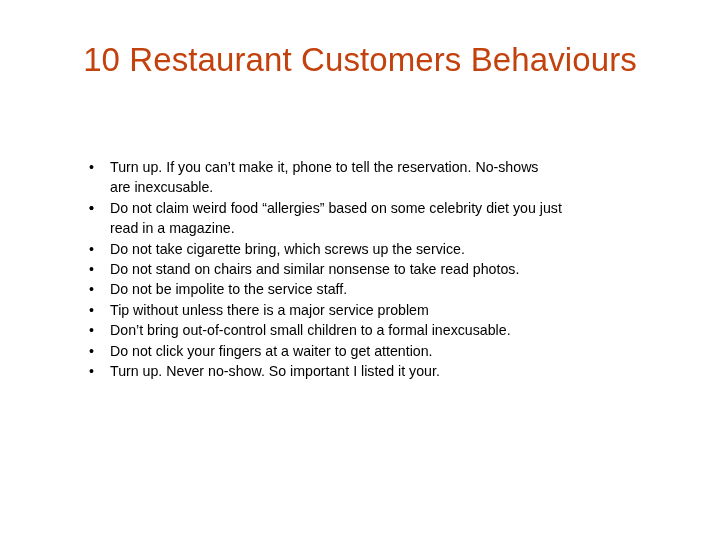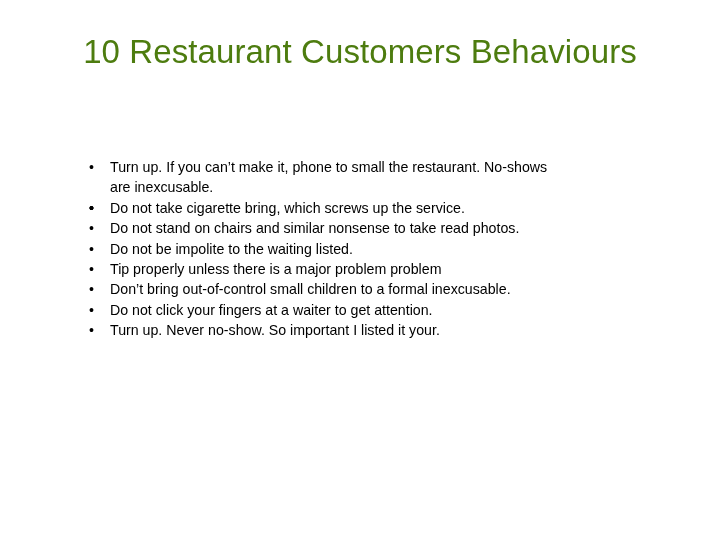--- a/index.html
+++ b/index.html
@@ -18,28 +18,28 @@
   .slide {
     position: relative;
     width: 720px;
     height: 540px;
     background: #ffffff;
     box-sizing: border-box;
   }
   .slide-title {
     position: absolute;
     left: 52px;
-    top: 32px;
+    top: 40px;
     width: 616px;
     text-align: center;
     font-size: 33px;
     font-weight: 400;
     line-height: 40px;
     letter-spacing: 0.1px;
-    color: #4d7c0f;
+    color: #c2410c;
     white-space: nowrap;
   }
   .slide-body {
     position: absolute;
     left: 86px;
     top: 157px;
     width: 570px;
   }
   .bullet-list {
     list-style: none;
@@ -78,49 +78,50 @@
 
 <div class="slide">
 
   <div class="slide-title">10 Restaurant Customers Behaviours</div>
 
   <div class="slide-body">
     <ul class="bullet-list">
 
       <li class="bullet-item w-1">
         <span class="bullet-dot">•</span>
-        <span class="bullet-text">Turn up. If you can’t make it, phone to small the restaurant. No-shows are inexcusable.</span>
+        <span class="bullet-text">Turn up. If you can’t make it, phone to tell the reservation. No-shows are inexcusable.</span>
       </li>
 
       <li class="bullet-item w-2">
         <span class="bullet-dot">•</span>
       </li>
 
       <li class="bullet-item w-3">
         <span class="bullet-dot">•</span>
+        <span class="bullet-text">Do not claim weird food “allergies” based on some celebrity diet you just read in a magazine.</span>
       </li>
 
       <li class="bullet-item">
         <span class="bullet-dot">•</span>
         <span class="bullet-text">Do not take cigarette bring, which screws up the service.</span>
       </li>
 
       <li class="bullet-item">
         <span class="bullet-dot">•</span>
         <span class="bullet-text">Do not stand on chairs and similar nonsense to take read photos.</span>
       </li>
 
       <li class="bullet-item">
         <span class="bullet-dot">•</span>
-        <span class="bullet-text">Do not be impolite to the waiting listed.</span>
+        <span class="bullet-text">Do not be impolite to the service staff.</span>
       </li>
 
       <li class="bullet-item">
         <span class="bullet-dot">•</span>
-        <span class="bullet-text">Tip properly unless there is a major problem problem</span>
+        <span class="bullet-text">Tip without unless there is a major service problem</span>
       </li>
 
       <li class="bullet-item">
         <span class="bullet-dot">•</span>
         <span class="bullet-text">Don’t bring out-of-control small children to a formal inexcusable.</span>
       </li>
 
       <li class="bullet-item">
         <span class="bullet-dot">•</span>
         <span class="bullet-text">Do not click your fingers at a waiter to get attention.</span>

